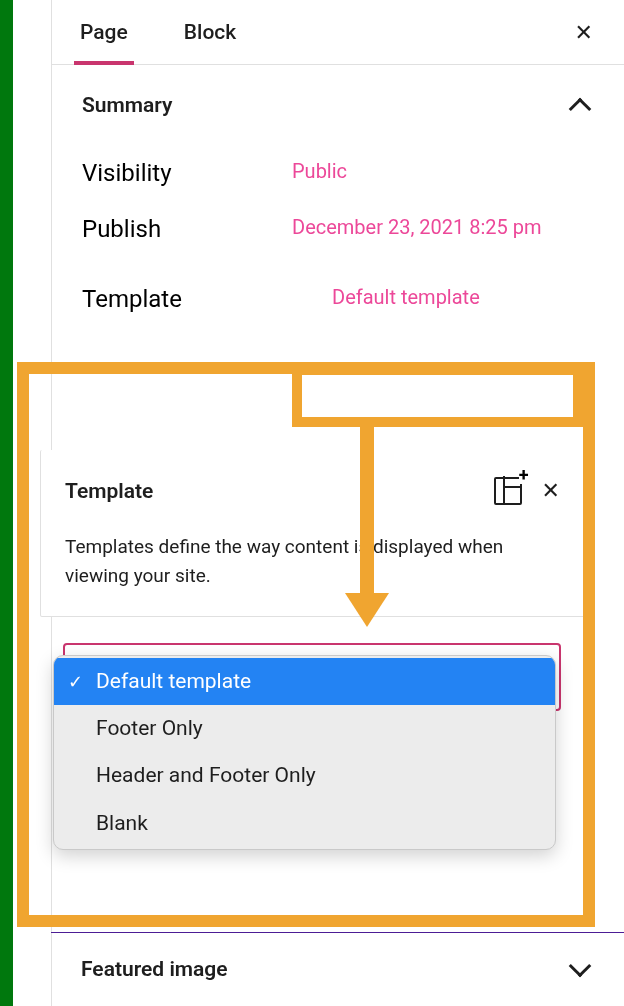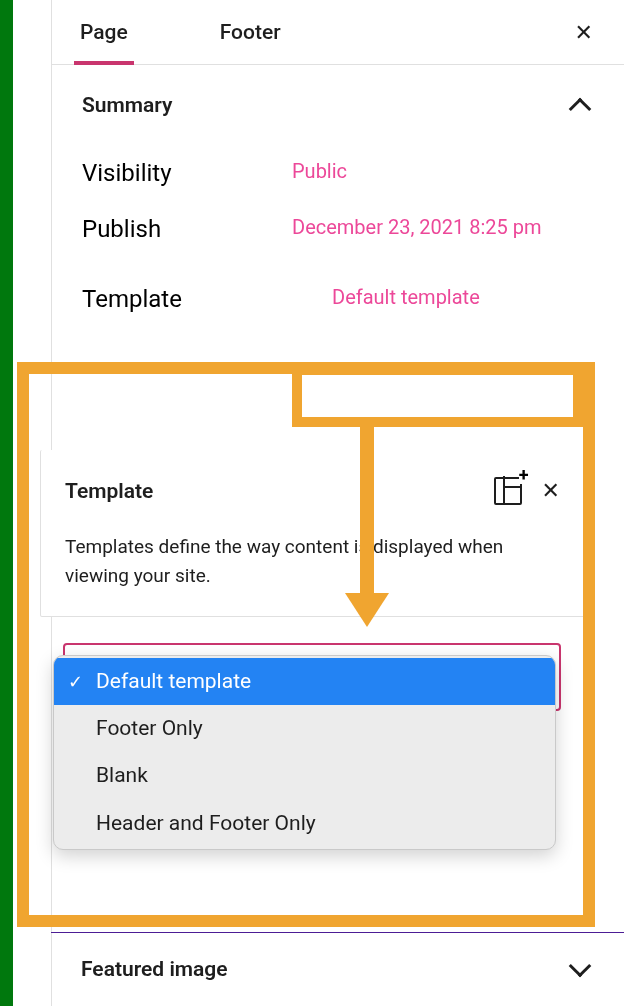--- a/index.html
+++ b/index.html
@@ -4,21 +4,21 @@
 <style>
   * { box-sizing: border-box; margin: 0; padding: 0; font-family: -apple-system, BlinkMacSystemFont, "Segoe UI", Roboto, Helvetica, Arial, sans-serif; }
   html, body { width: 624px; height: 1006px; background: #fff; overflow: hidden; }
 
   .edge-bar { position: absolute; left: 0; top: 0; width: 13px; height: 1006px; background: #00780d; }
 
   .panel { position: absolute; left: 51px; top: 0; width: 573px; height: 1006px; border-left: 1px solid #e0e0e0; }
 
   
   .tabs { position: relative; height: 65px; display: flex; align-items: center; justify-content: space-between; padding: 0 25px 0 0; border-bottom: 1px solid #e0e0e0; }
-  .tab-list { display: flex; height: 100%; gap: 36px; }
+  .tab-list { display: flex; height: 100%; }
   .tab { display: flex; align-items: center; padding: 0 28px; font-size: 21px; font-weight: 500; color: #1e1e1e; cursor: pointer; position: relative; }
   .tab.active::after { content: ""; position: absolute; left: 22px; right: 22px; bottom: -1px; height: 4px; background: #c9356e; }
   .close-x { font-size: 22px; font-weight: 400; color: #1e1e1e; cursor: pointer; padding: 6px; }
 
   
   .section-header { display: flex; align-items: flex-end; justify-content: space-between; padding: 28px 30px 28px 30px; cursor: pointer; }
   .section-title { font-size: 21px; font-weight: 600; color: #1e1e1e; }
   .chevron { width: 16px; height: 16px; border-right: 3px solid #1e1e1e; border-bottom: 3px solid #1e1e1e; transform: rotate(-135deg); margin-right: 6px; }
   .chevron.down { transform: rotate(45deg); margin-top: -6px; }
 
@@ -60,21 +60,21 @@
 </head>
 <body>
 
 <div class="edge-bar"></div>
 
 <div class="panel">
 
   <div class="tabs">
     <div class="tab-list">
       <div class="tab active">Page</div>
-      <div class="tab">Footer</div>
+      <div class="tab">Block</div>
     </div>
     <div class="close-x">✕</div>
   </div>
 
   <div class="section-header">
     <div class="section-title">Summary</div>
     <div class="chevron"></div>
   </div>
 
   <div class="row">
@@ -113,25 +113,25 @@
   <div class="dropdown-item selected">
     <span class="check-slot">✓</span>
     <span>Default template</span>
   </div>
   <div class="dropdown-item">
     <span class="check-slot">✓</span>
     <span>Footer Only</span>
   </div>
   <div class="dropdown-item">
     <span class="check-slot">✓</span>
-    <span>Blank</span>
+    <span>Header and Footer Only</span>
   </div>
   <div class="dropdown-item">
     <span class="check-slot">✓</span>
-    <span>Header and Footer Only</span>
+    <span>Blank</span>
   </div>
 </div>
 
 <div class="featured">
   <div class="featured-inner section-header" style="padding:24px 30px;">
     <div class="section-title">Featured image</div>
     <div class="chevron down"></div>
   </div>
 </div>
 

